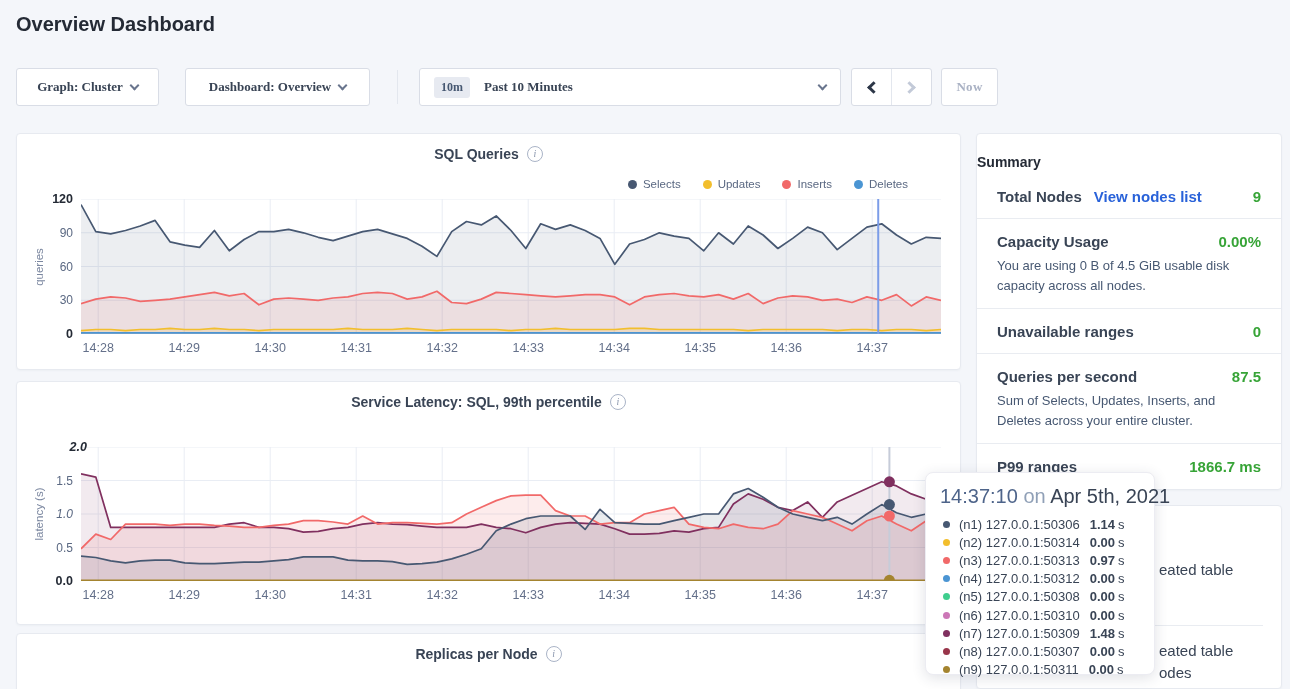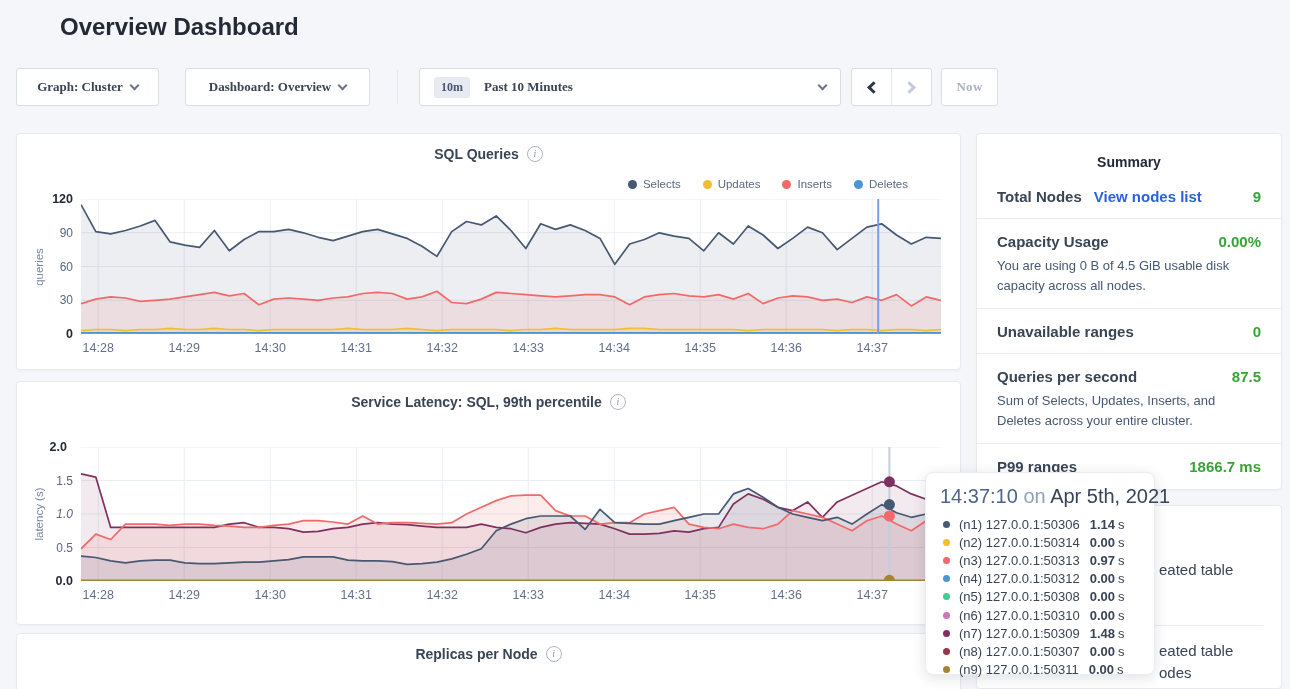--- a/index.html
+++ b/index.html
@@ -1,20 +1,20 @@
 <!DOCTYPE html>
 <html><head>
 <meta charset="utf-8">
 <style>
   * { margin:0; padding:0; box-sizing:border-box; }
   html,body { width:1290px; height:689px; overflow:hidden;
     font-family:"Liberation Sans","DejaVu Sans",sans-serif; background:#f4f6fa; color:#394455; }
   .page { position:relative; width:1290px; height:689px; }
 
-  .page-title { position:absolute; left:16px; top:13px; font-size:24px; font-weight:600; color:#242a35;margin-left:44px; }
+  .page-title { position:absolute; left:16px; top:13px; font-size:20px; font-weight:600; color:#242a35; }
 
   
   .toolbar { position:absolute; left:0; top:68px; width:1290px; height:38px;font-family:Liberation Serif, serif; }
   .tb { position:absolute; height:38px; background:#fff; border:1px solid #d9dde6; border-radius:3px;
         display:flex; align-items:center; font-size:13px; font-weight:bold; color:#394455; cursor:pointer; }
   .dd-graph { left:16px; width:143px; padding:0 12px; justify-content:center; gap:8px; }
   .dd-dash  { left:185px; width:185px; padding:0 12px; justify-content:center; gap:8px; }
   .tb-sep { position:absolute; left:397px; top:2px; width:1px; height:34px; background:#e3e7ee; }
   .time-picker { left:419px; width:422px; padding:0 14px; }
   .time-badge { background:#e7eaf1; color:#475872; border-radius:3px; font-size:12px; font-weight:bold;
@@ -56,21 +56,21 @@
   #panel-latency .plot-area { top:65px; height:134px; }
   .plot-area svg { position:absolute; left:0; top:0; }
 
   .ytick { position:absolute; width:46px; text-align:right; font-size:12px; color:#5a6882; }
   .ytick.edge { font-weight:bold; color:#242a35; font-size:12.5px; }
   .y-axis-title { position:absolute; left:22px; font-size:11.5px; color:#7b87a0;
                   transform:translate(-50%,-50%) rotate(-90deg); white-space:nowrap; }
   .xlabel { position:absolute; transform:translateX(-50%); font-size:12.5px; color:#64708a; }
 
   
-  .summary-title { text-align:center; font-size:14px; font-weight:bold; color:#242a35; padding:20px 0 4px; }
+  .summary-title { font-size:14px; font-weight:bold; color:#242a35; padding:20px 0 4px; }
   .srow { padding:14px 20px 13px; border-bottom:1px solid #e9ecf1; }
   .srow:last-child { border-bottom:none; }
   .srow-line { display:flex; align-items:baseline; }
   .srow-label { font-size:15px; font-weight:bold; color:#394455; }
   .srow-link { font-size:15px; font-weight:bold; color:#2962d9; margin-left:12px; cursor:pointer; }
   .srow-value { margin-left:auto; font-size:15px; font-weight:bold; color:#37a437; }
   .srow-desc { font-size:13px; color:#475872; line-height:1.5; margin-top:6px; }
 
   
   #panel-events { overflow:hidden; }
@@ -227,21 +227,21 @@
           <circle cx="808.4" cy="34.84" r="5.5" fill="#80305f"></circle>
           <circle cx="808.4" cy="57.620000000000005" r="5.5" fill="#475872"></circle>
           <circle cx="808.4" cy="69.01" r="5.5" fill="#f16969"></circle>
           <circle cx="808.4" cy="133.33" r="5.5" fill="#a4842f"></circle>
         </svg>
       </div>
   <div class="ytick edge" style="left: 10px; top: 192px;">0.0</div>
       <div class="ytick" style="left: 10px; top: 158.5px;">0.5</div>
       <div class="ytick" style="left: 10px; top: 125px; font-style: italic;">1.0</div>
       <div class="ytick" style="left: 10px; top: 91.5px;">1.5</div>
-      <div class="ytick edge" style="left: 4px; top: 58px;">2.0</div>
+      <div class="ytick edge" style="left: 24px; top: 58px; font-style: italic;">2.0</div>
       <div class="y-axis-title" style="top: 132px;">latency (s)</div>
       <div class="xlabel" style="left: 81.2px; top: 206px;">14:28</div>
       <div class="xlabel" style="left: 167.2px; top: 206px;">14:29</div>
       <div class="xlabel" style="left: 253.2px; top: 206px;">14:30</div>
       <div class="xlabel" style="left: 339.2px; top: 206px;">14:31</div>
       <div class="xlabel" style="left: 425.2px; top: 206px;">14:32</div>
       <div class="xlabel" style="left: 511.2px; top: 206px;">14:33</div>
       <div class="xlabel" style="left: 597.2px; top: 206px;">14:34</div>
       <div class="xlabel" style="left: 683.2px; top: 206px;">14:35</div>
       <div class="xlabel" style="left: 769.2px; top: 206px;">14:36</div>

